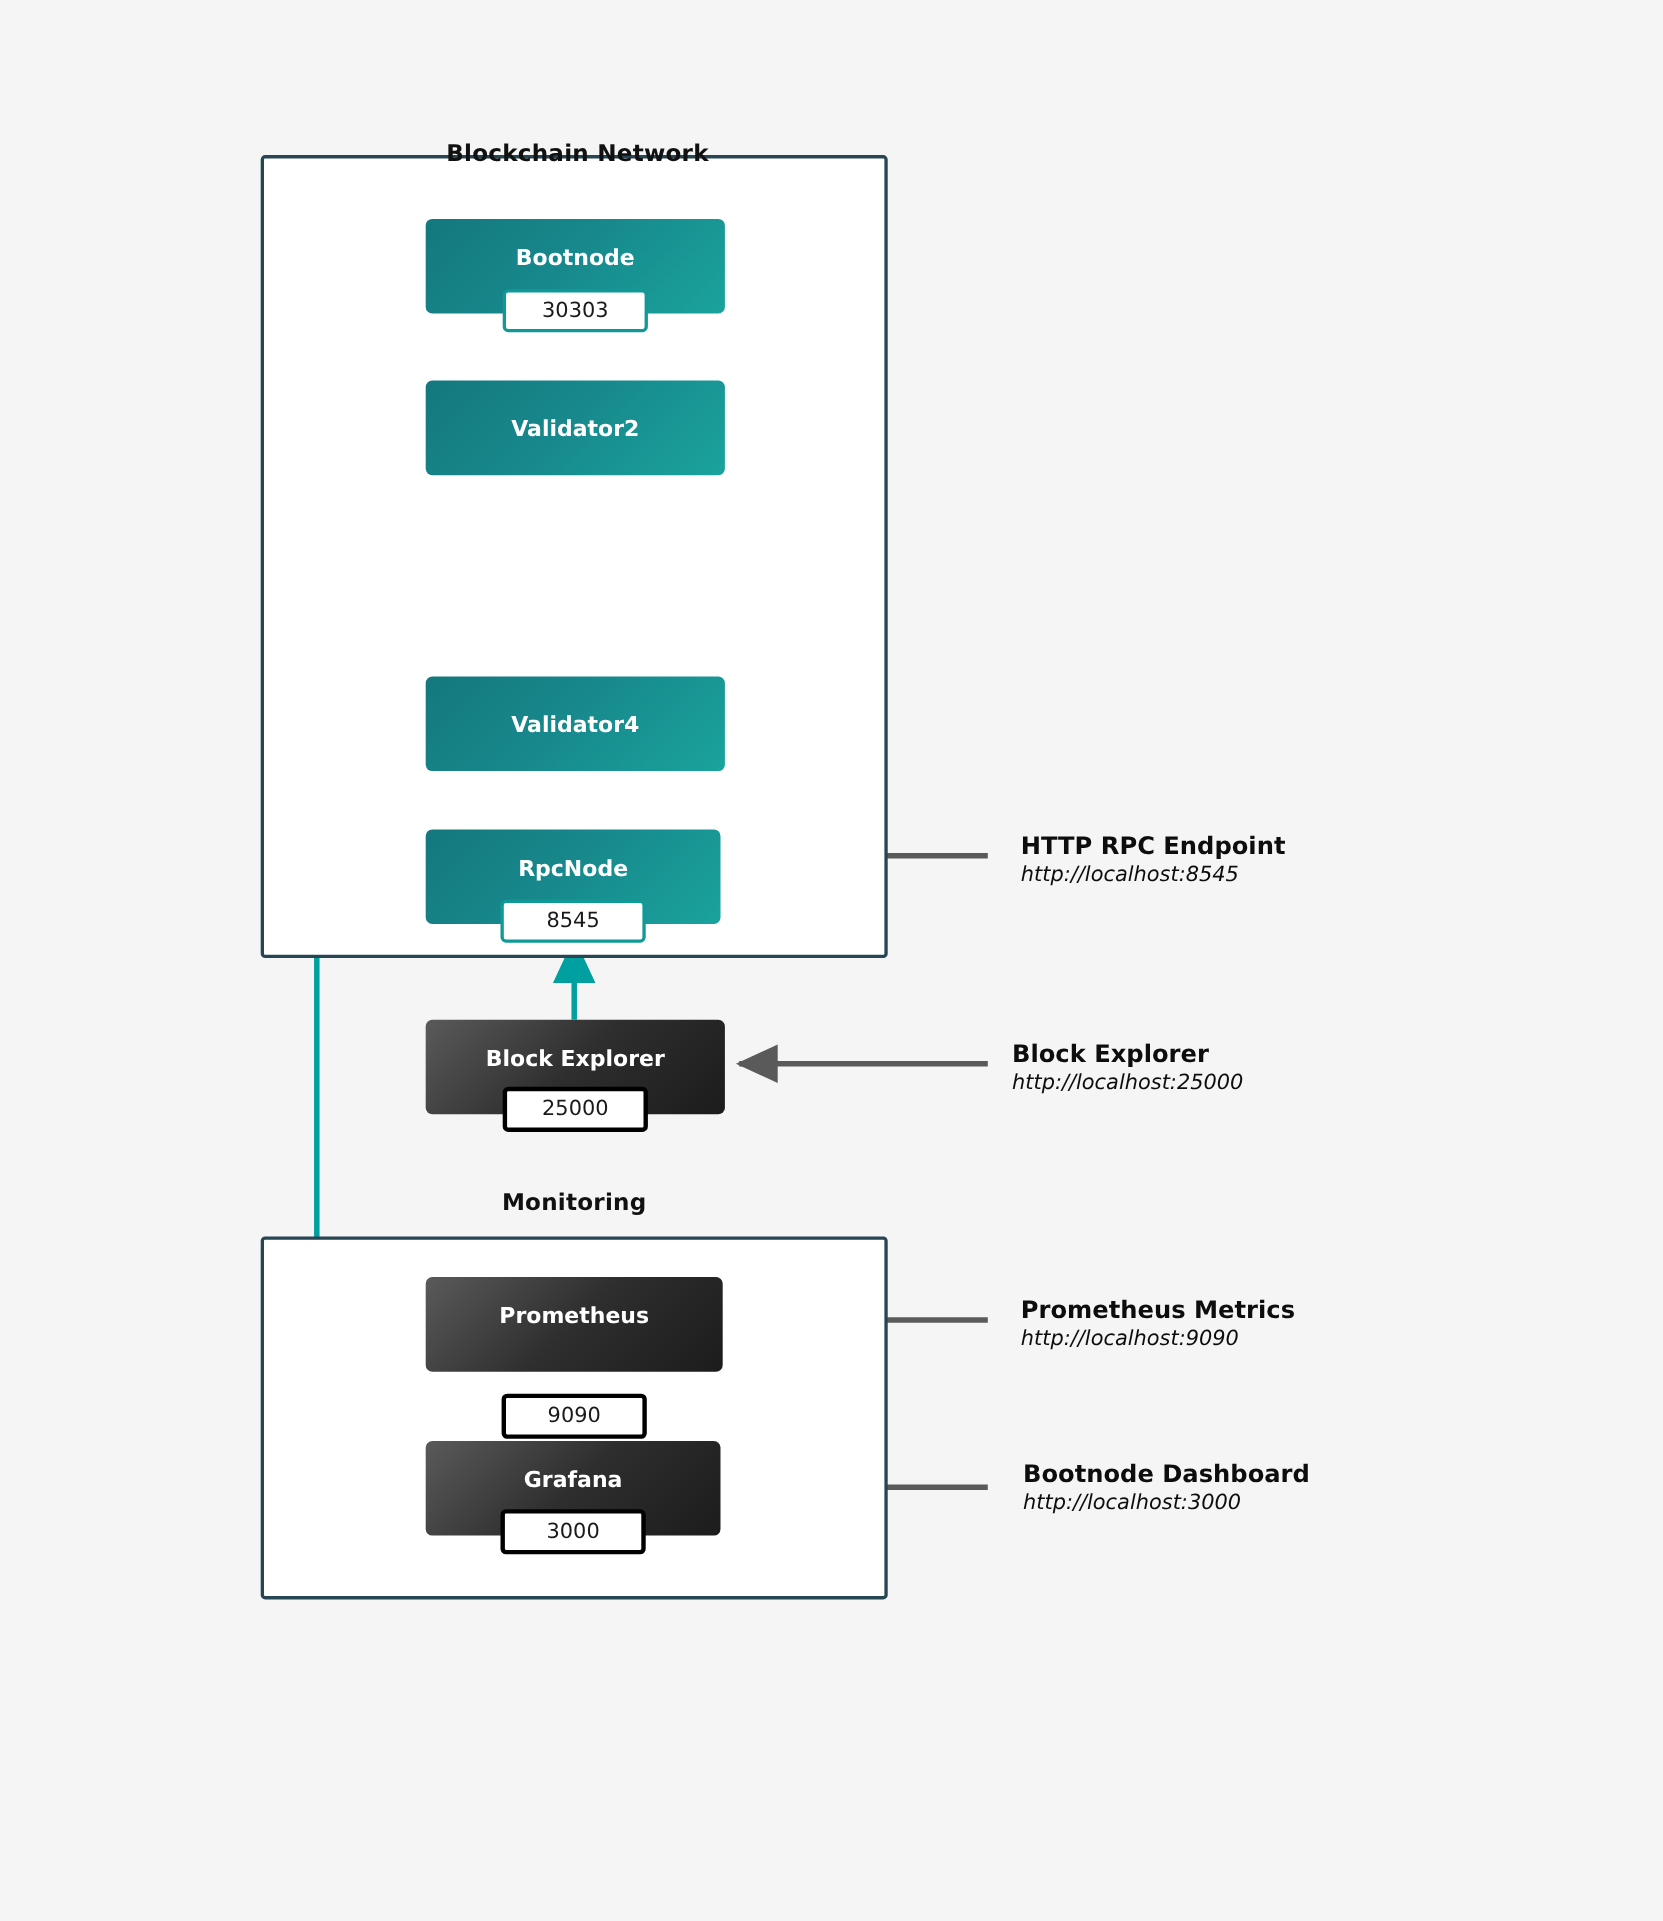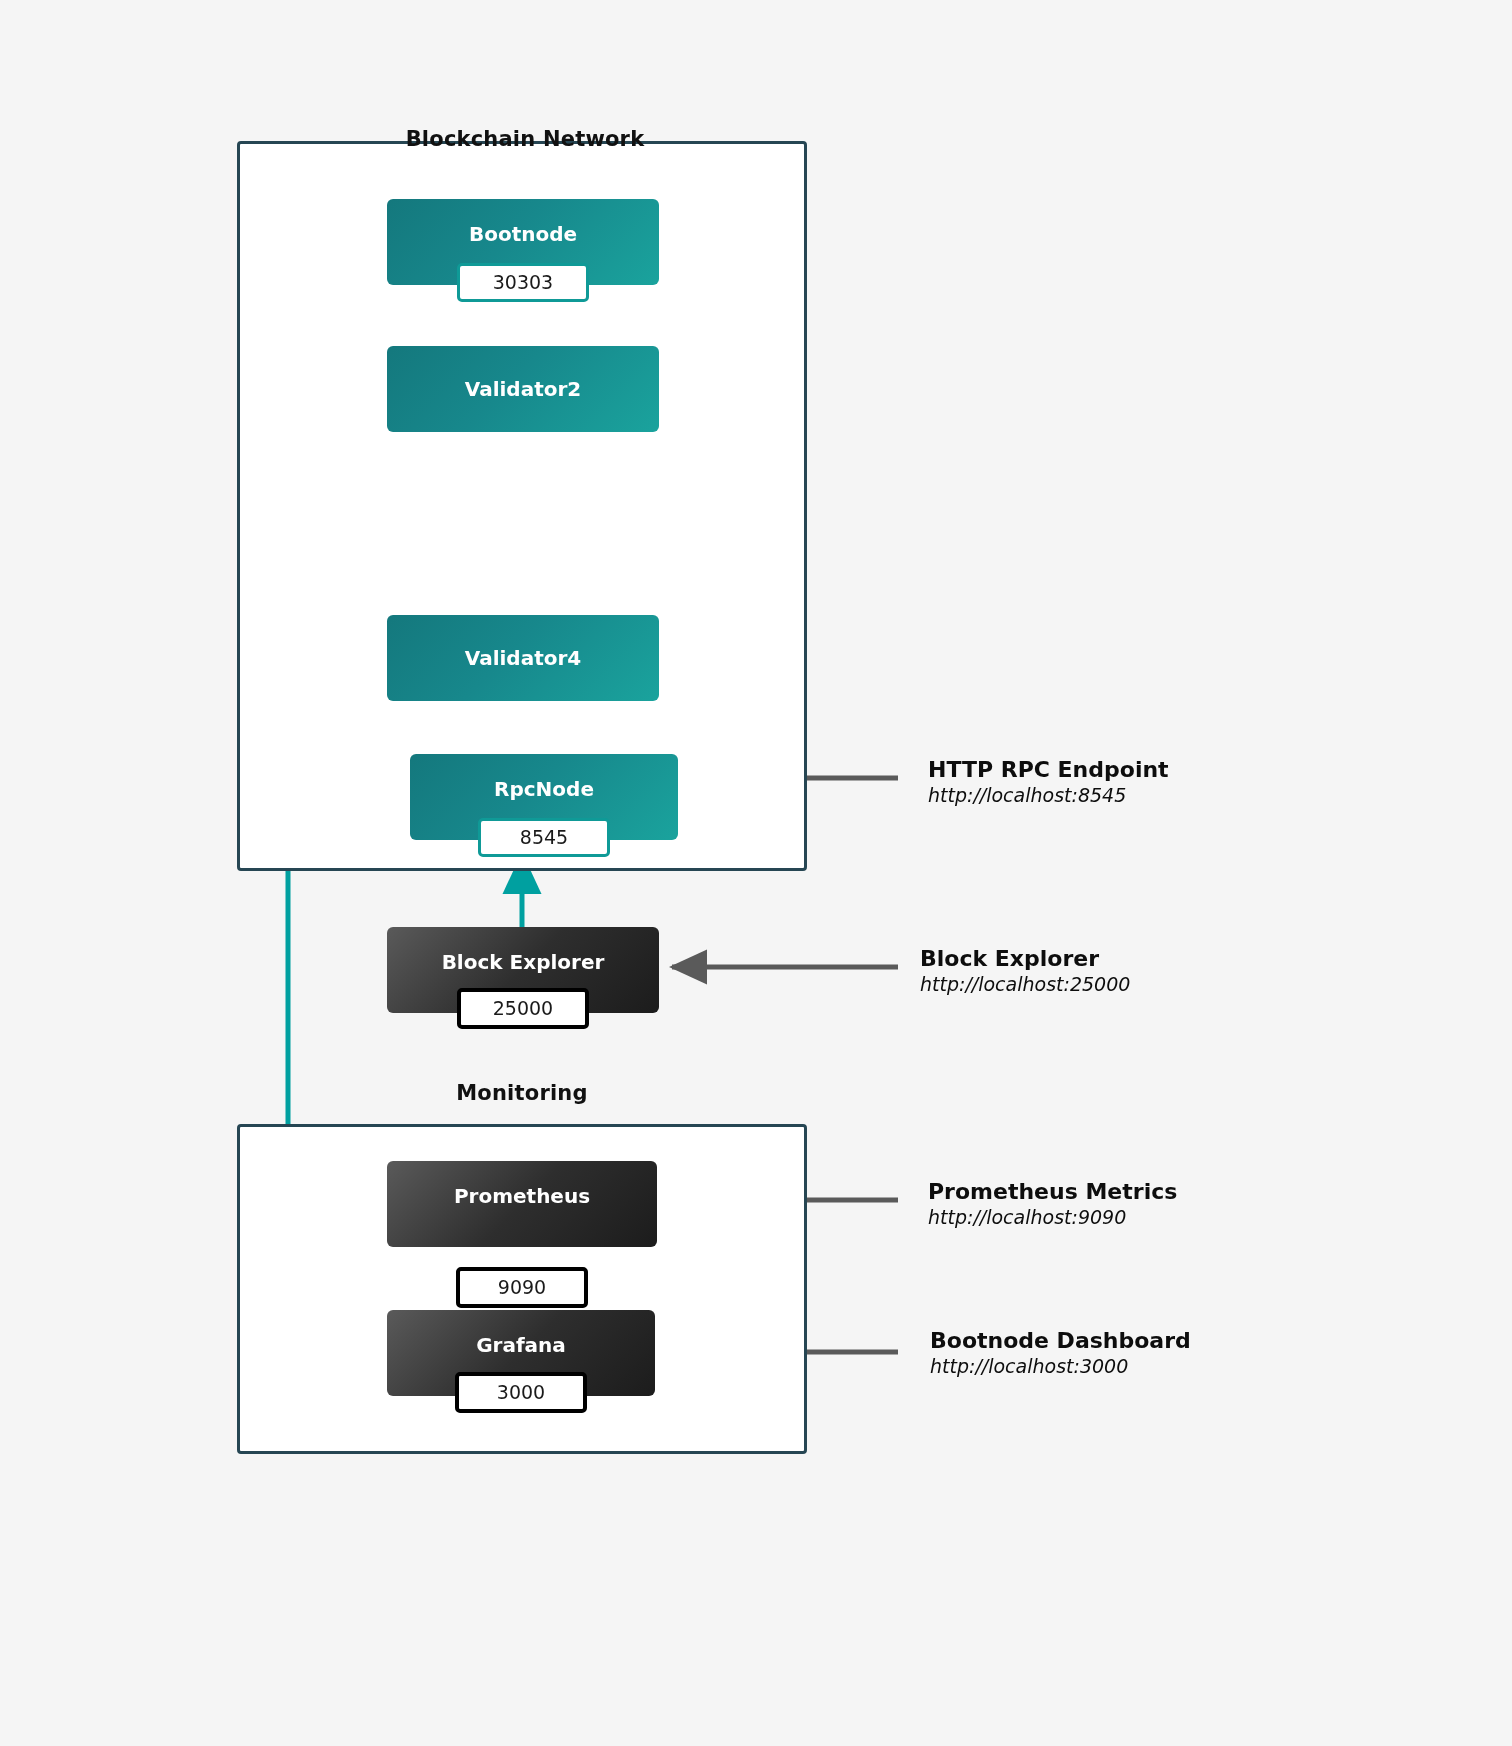--- a/index.html
+++ b/index.html
@@ -88,21 +88,21 @@
     font-family: "DejaVu Sans", sans-serif;
   }
   .port.teal-border { border: 3px solid #0f9a97; }
   .port.dark-border { border: 4px solid #000000; }
 
   
   #node-bootnode   { left: 387px; top: 181px; width: 272px; height: 86px; }
   #node-validator2 { left: 387px; top: 328px; width: 272px; height: 86px; }
   #node-validator3 { left: 387px; top: 463px; width: 272px; height: 86px; }
   #node-validator4 { left: 387px; top: 597px; width: 272px; height: 86px; }
-  #node-rpcnode    { left: 410px; top: 736px; width: 268px; height: 86px; }
+  #node-rpcnode    { left: 387px; top: 736px; width: 268px; height: 86px; }
   #node-explorer   { left: 387px; top: 927px; width: 272px; height: 86px; }
   #node-prometheus { left: 387px; top: 1161px; width: 270px; height: 86px; }
   #node-grafana    { left: 387px; top: 1310px; width: 268px; height: 86px; }
 
   #node-bootnode .node-label   { transform: translateY(-8px); }
   #node-rpcnode .node-label    { transform: translateY(-8px); }
   #node-explorer .node-label   { transform: translateY(-8px); }
   #node-prometheus .node-label { transform: translateY(-8px); }
   #node-grafana .node-label    { transform: translateY(-8px); text-align: center; }
 

